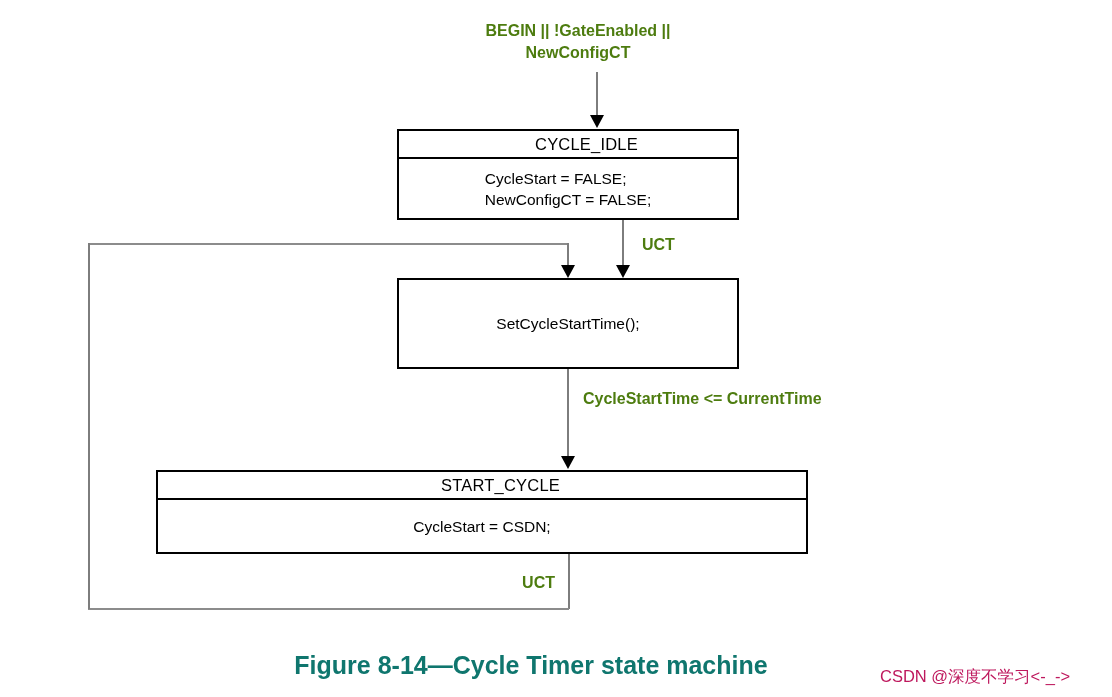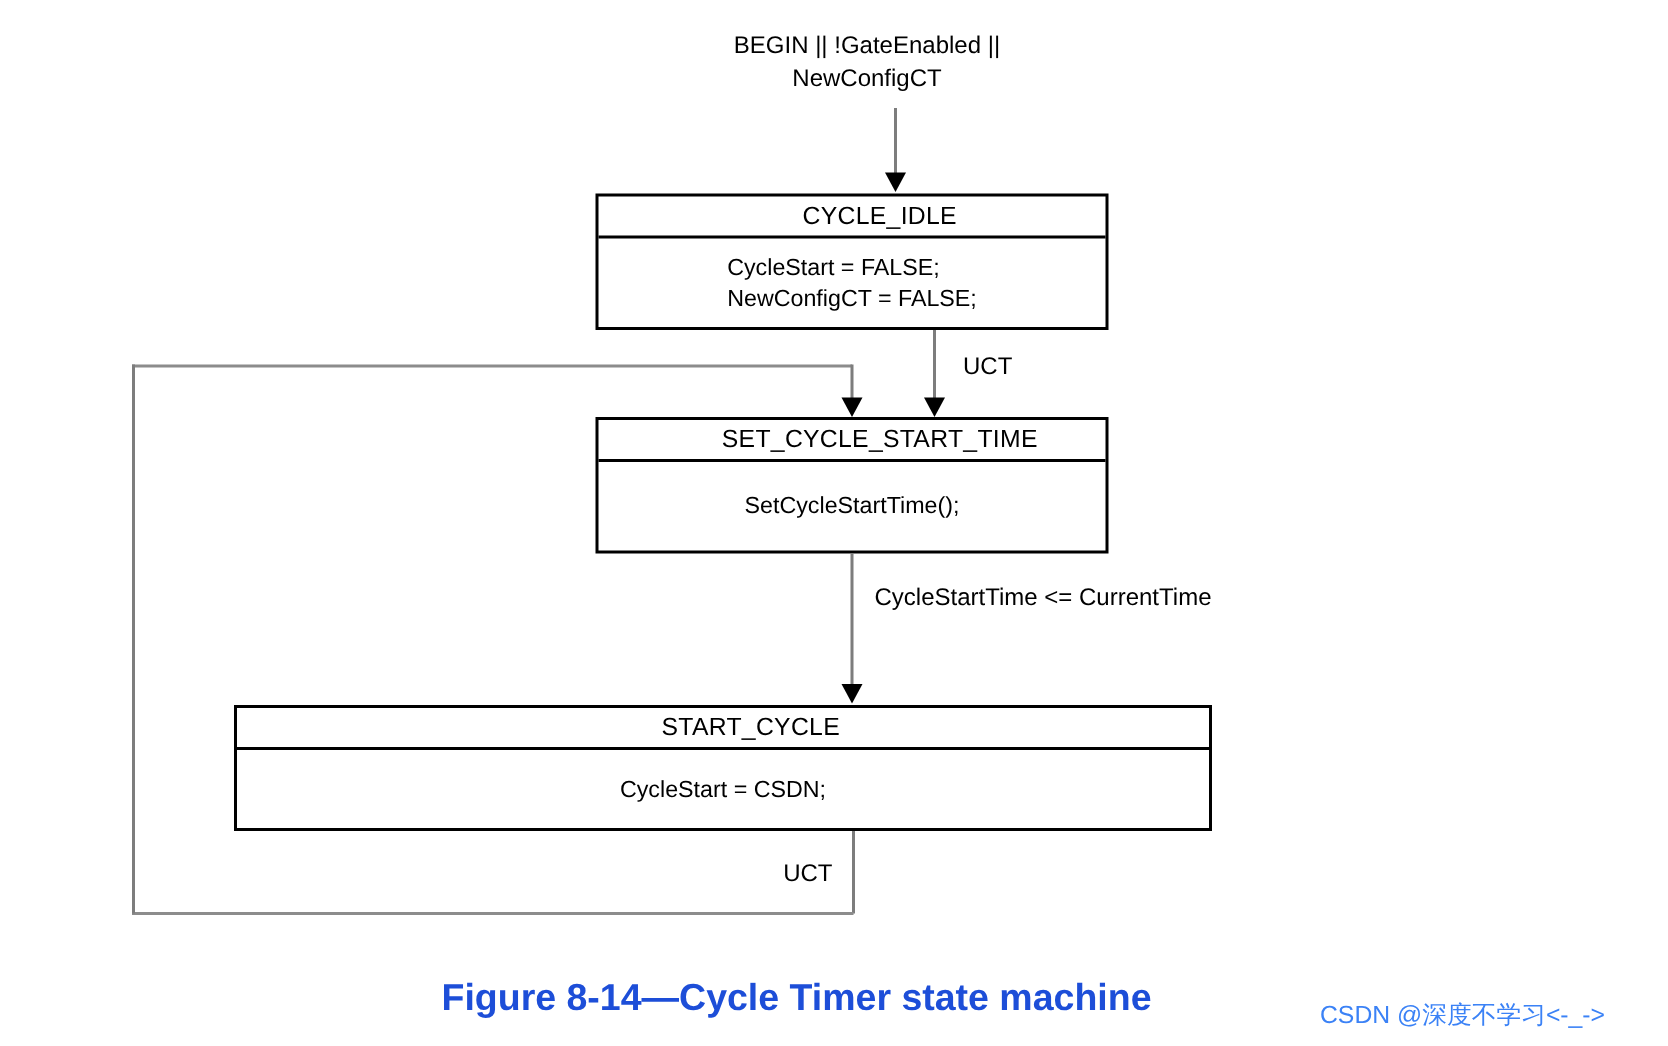--- a/index.html
+++ b/index.html
@@ -9,21 +9,22 @@
     background:#ffffff;
     font-family:"Liberation Sans", sans-serif;
     color:#000;
     overflow:hidden;
   }
   .lbl{
     position:absolute;
     font-size:16px;
     line-height:22px;
     white-space:pre-line;
-    color:#000000;
+    color:#4d7c0f;
+    font-weight:bold;
   }
   .start-lbl{
     left:418px;top:20px;width:320px;
     text-align:center;
   }
   .state{
     position:absolute;
     box-sizing:border-box;
     border:2px solid #000;
     background:#fff;
@@ -55,27 +56,27 @@
     border-left:7px solid transparent;
     border-right:7px solid transparent;
     border-top:13px solid #000;
   }
   .caption{
     position:absolute;
     left:0;top:651px;width:1062px;
     text-align:center;
     font-weight:bold;
     font-size:25px;
-    color:#1d4ed8;
+    color:#0f766e;
   }
   .watermark{
     position:absolute;
     left:880px;top:666px;
     font-size:16.5px;
-    color:#3b82f6;
+    color:#be185d;
     white-space:nowrap;
   }
 </style>
 </head>
 <body>
 
 <div class="canvas">
 
   <div class="lbl start-lbl">BEGIN || !GateEnabled ||
 NewConfigCT</div>
@@ -91,21 +92,20 @@
 
   <div class="vline" style="left:622px;top:220px;height:46px;"></div>
   <div class="arrow" style="left:616px;top:265px;"></div>
   <div class="lbl" style="left:642px;top:234px;">UCT</div>
 
   <div class="hline" style="left:88px;top:243px;width:480px;"></div>
   <div class="vline" style="left:567px;top:243px;height:23px;"></div>
   <div class="arrow" style="left:561px;top:265px;"></div>
 
   <div class="state" style="left:397px;top:278px;width:342px;height:91px;">
-    <div class="state-name">SET_CYCLE_START_TIME</div>
     <div class="state-actions">SetCycleStartTime();</div>
   </div>
 
   <div class="vline" style="left:567px;top:369px;height:88px;"></div>
   <div class="arrow" style="left:561px;top:456px;"></div>
   <div class="lbl" style="left:583px;top:388px;">CycleStartTime &lt;= CurrentTime</div>
 
   <div class="state" style="left:156px;top:470px;width:652px;height:84px;">
     <div class="state-name">START_CYCLE</div>
     <div class="state-actions">CycleStart = CSDN;</div>

